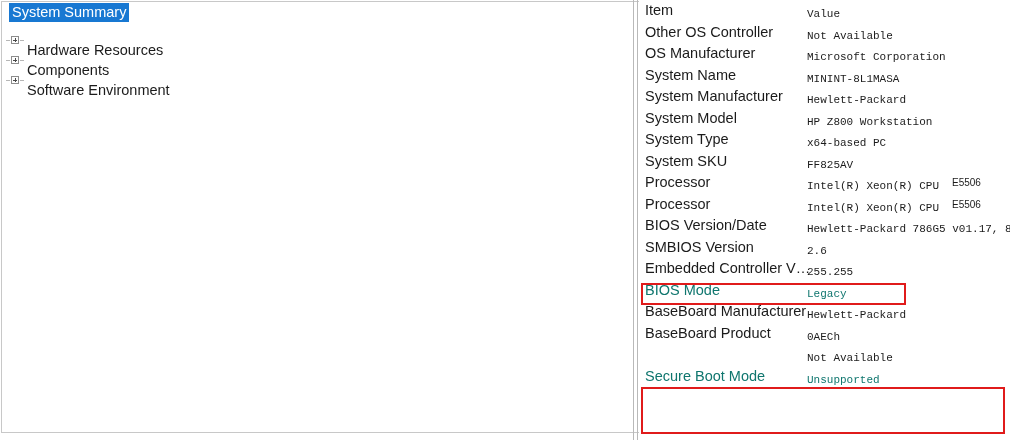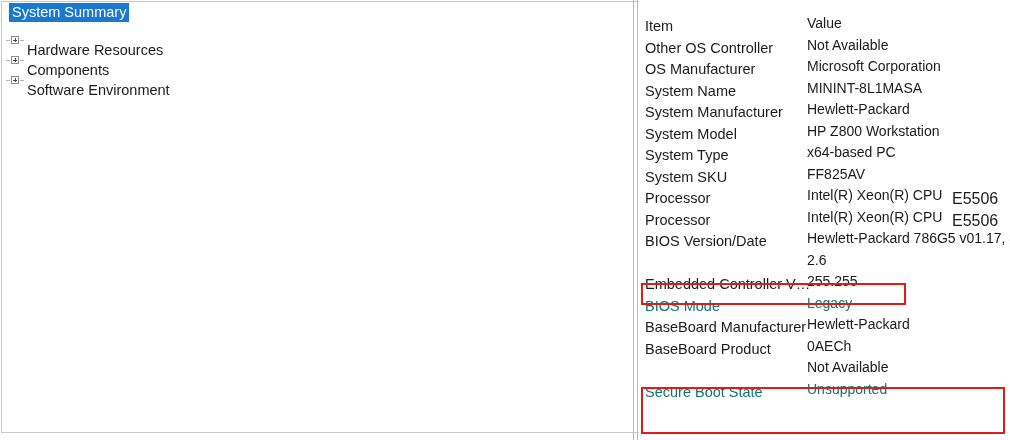--- a/index.html
+++ b/index.html
@@ -53,30 +53,30 @@
   
   #list-panel{
     position:absolute;left:639px;top:0;width:371px;height:440px;
     background:#ffffff;overflow:hidden;
   }
   .lrow{
     position:relative;height:21.5px;line-height:21.5px;
     white-space:nowrap;
   }
   .cell-item{
-    position:absolute;left:6px;top:16px;
+    position:absolute;left:6px;top:0;
     font-size:14.5px;color:#1b1b1b;
   }
   .cell-value{
-    position:absolute;left:168px;top:13px;
-    font-size:14px;color:#1b1b1b;
+    position:absolute;left:168px;top:4px;
+    font-size:11px;color:#1b1b1b;font-family:Liberation Mono, monospace;
   }
   .cell-extra{
     position:absolute;left:313px;top:0;
-    font-size:16px;color:#1b1b1b;margin-top:16px;
+    font-size:10px;color:#1b1b1b;
   }
   .lrow.warn .cell-item,
   .lrow.warn .cell-value{color:#0f766e;}
 
   
   .redbox{
     position:absolute;border:2px solid #e01b1b;
     box-sizing:border-box;pointer-events:none;
   }
   #redbox-bios{left:641px;top:283px;width:265px;height:22px;}
@@ -157,20 +157,21 @@
     <div class="lrow">
       <span class="cell-item">Processor</span>
       <span class="cell-value">Intel(R) Xeon(R) CPU</span>
       <span class="cell-extra">E5506</span>
     </div>
     <div class="lrow">
       <span class="cell-item">BIOS Version/Date</span>
       <span class="cell-value">Hewlett-Packard 786G5 v01.17, 8/</span>
     </div>
     <div class="lrow">
+      <span class="cell-item">SMBIOS Version</span>
       <span class="cell-value">2.6</span>
     </div>
     <div class="lrow">
       <span class="cell-item">Embedded Controller V…</span>
       <span class="cell-value">255.255</span>
     </div>
     <div class="lrow warn">
       <span class="cell-item">BIOS Mode</span>
       <span class="cell-value">Legacy</span>
     </div>
@@ -179,21 +180,21 @@
       <span class="cell-value">Hewlett-Packard</span>
     </div>
     <div class="lrow">
       <span class="cell-item">BaseBoard Product</span>
       <span class="cell-value">0AECh</span>
     </div>
     <div class="lrow">
       <span class="cell-value">Not Available</span>
     </div>
     <div class="lrow warn">
-      <span class="cell-item">Secure Boot State</span>
+      <span class="cell-item">Secure Boot Mode</span>
       <span class="cell-value">Unsupported</span>
     </div>
   </div>
 
   <div class="redbox" id="redbox-bios"></div>
   <div class="redbox" id="redbox-secure"></div>
 
 </div>
 
 </body></html>

